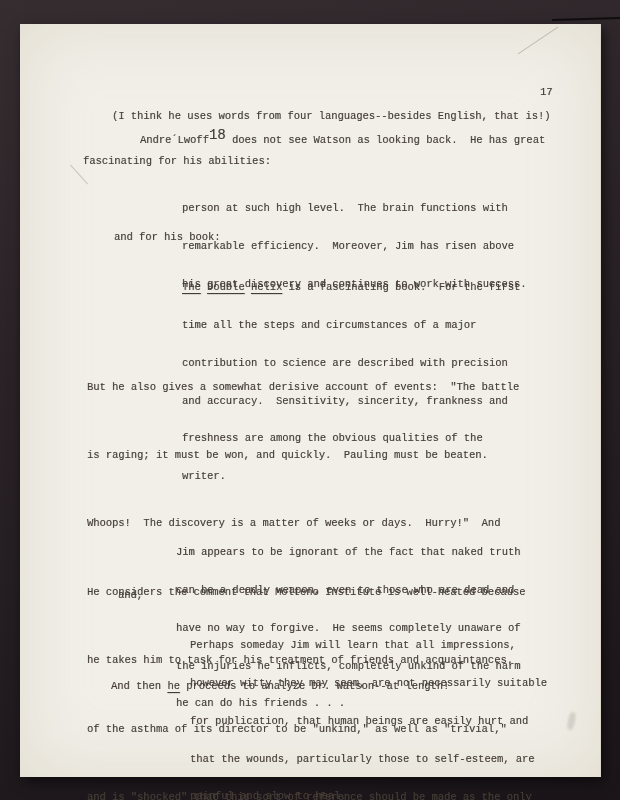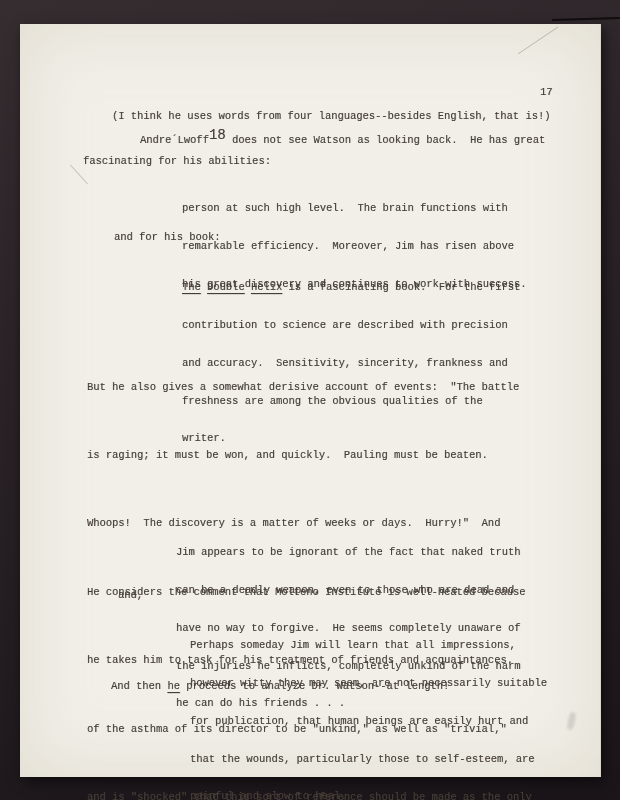--- a/index.html
+++ b/index.html
@@ -63,20 +63,21 @@
     <div class="block q" style="left:162px; top:153px;">
       <div>person at such high level.  The brain functions with</div>
       <div>remarkable efficiency.  Moreover, Jim has risen above</div>
       <div>his great discovery and continues to work with success.</div>
     </div>
 
     <div class="line" style="left:82px; top:206px;margin-left:12px;">and for his book:</div>
 
     <div class="block q" style="left:162px; top:232px;">
       <div><span class="u">The</span><span> </span><span class="u">Double</span><span> </span><span class="u">Helix</span><span> is a fascinating book.  For the first</span></div>
+      <div>time all the steps and circumstances of a major</div>
       <div>contribution to science are described with precision</div>
       <div>and accuracy.  Sensitivity, sincerity, frankness and</div>
       <div>freshness are among the obvious qualities of the</div>
       <div>writer.</div>
     </div>
 
     <div class="block b" style="left:67px; top:306px;">
       <div>But he also gives a somewhat derisive account of events:  "The battle</div>
       <div>is raging; it must be won, and quickly.  Pauling must be beaten.</div>
       <div>Whoops!  The discovery is a matter of weeks or days.  Hurry!"  And</div>

